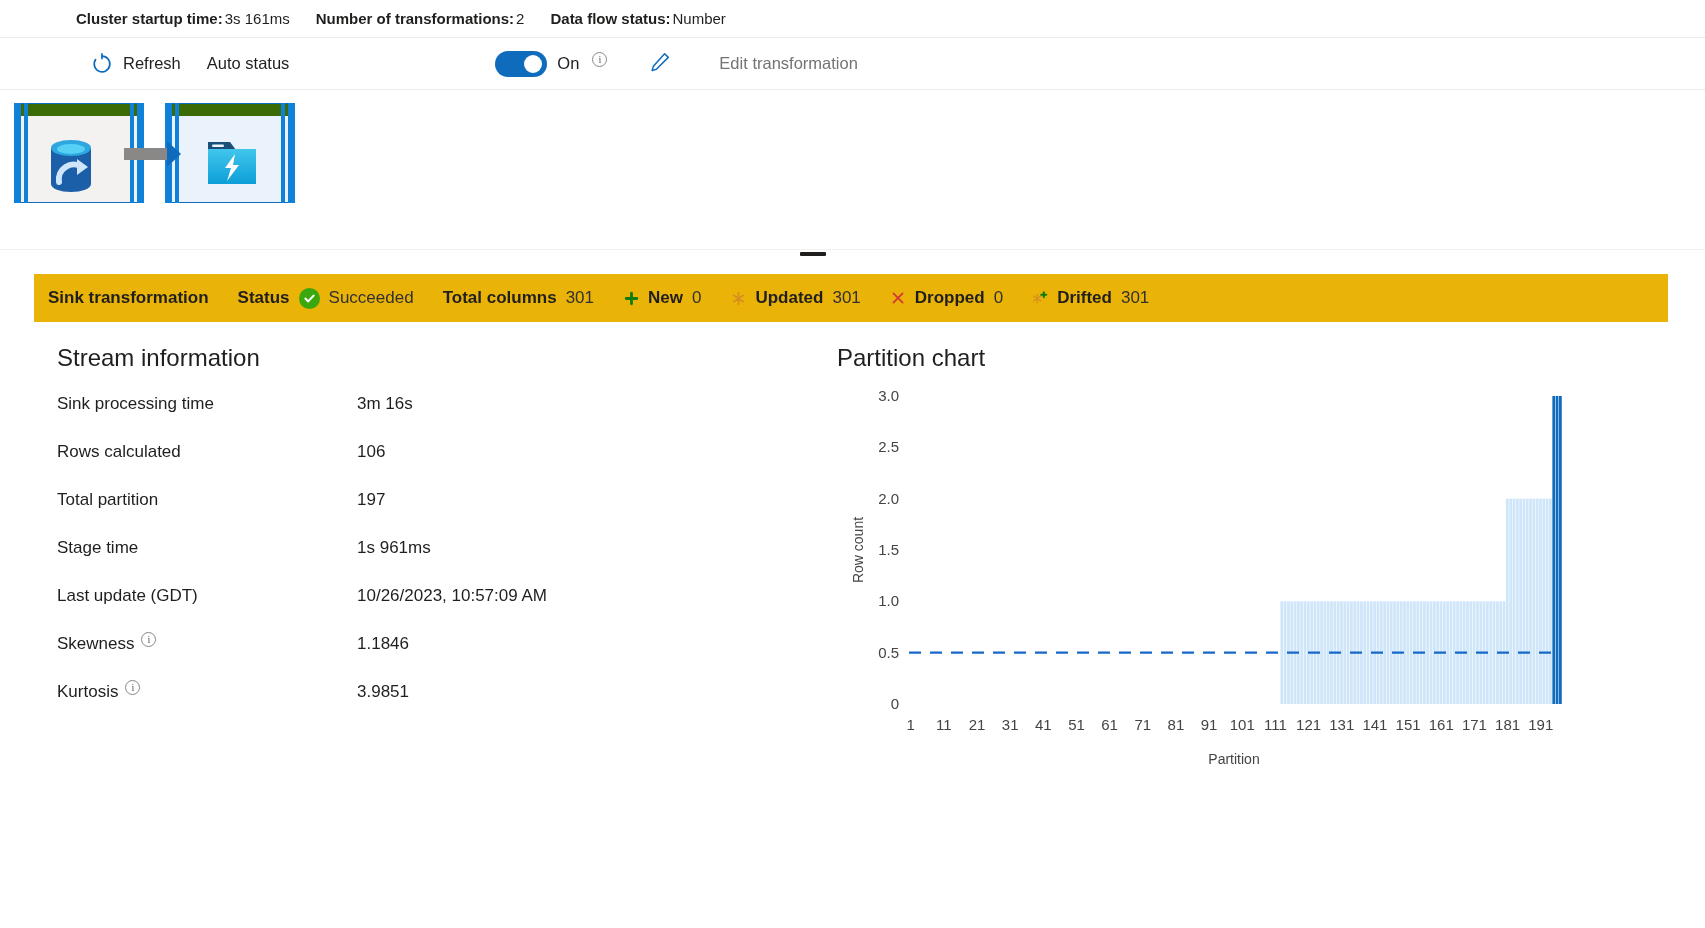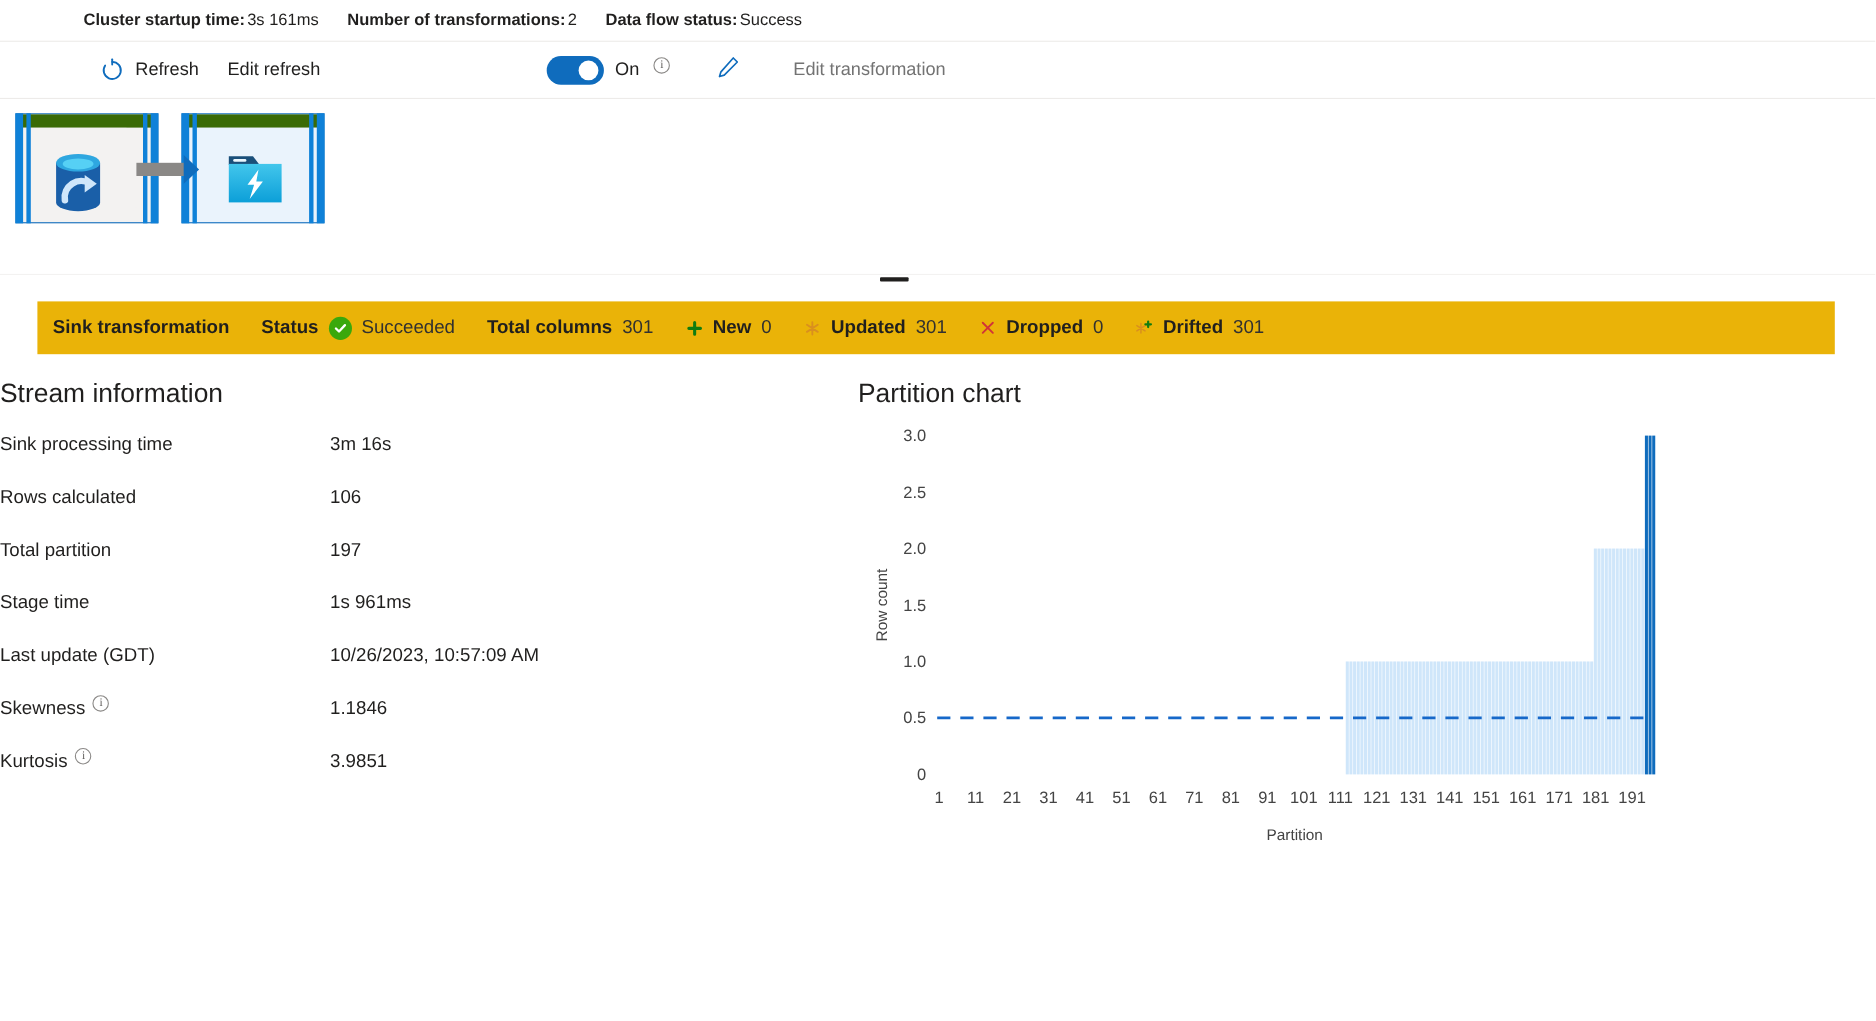--- a/index.html
+++ b/index.html
@@ -141,21 +141,21 @@
   .st-item .lbl { font-weight: 700; }
   .st-item .val { font-weight: 400; color:#323130; }
   .check-circle {
     width: 21px; height: 21px; border-radius:50%; background:#3aa80c;
     display:inline-flex; align-items:center; justify-content:center;
   }
   .check-circle svg { display:block; }
   .gi { display:inline-flex; align-items:center; justify-content:center; width:16px; }
 
   
-  .content { display:flex; margin-top: 22px; }
+  .content { display:flex; padding-left: 57px; margin-top: 22px; }
   .col-left { width: 780px; }
   .col-right { flex: 1; position: relative; }
 
   .section-title { font-size: 24px; font-weight: 400; color:#201f1e; margin-bottom: 22px; }
   .info-row { display:flex; align-items:flex-start; height: 48px; font-size: 17px; }
   .info-row .key { width: 300px; color:#201f1e; display:flex; align-items:center; gap:7px; }
   .info-row .key .info-i { top: -5px; margin-left: 0; }
   .info-row .val { color:#201f1e; }
 
   
@@ -174,36 +174,36 @@
     <div class="summary-item">
       <span class="k">Cluster startup time:</span>
       <span class="v">3s 161ms</span>
     </div>
     <div class="summary-item">
       <span class="k">Number of transformations:</span>
       <span class="v">2</span>
     </div>
     <div class="summary-item">
       <span class="k">Data flow status:</span>
-      <span class="v">Success</span>
+      <span class="v">Number</span>
     </div>
   </div>
 
   <div class="command-bar">
     <div class="cmd cmd-refresh">
       <span class="icon-refresh">
         <svg width="22" height="22" viewBox="0 0 22 22">
           <path d="M11 3.2 A7.8 7.8 0 1 1 4.6 6.6" fill="none" stroke="#0f6cbd" stroke-width="1.7" stroke-linecap="round"></path>
           <path d="M11 0.9 L11 5.6" fill="none" stroke="#0f6cbd" stroke-width="1.7" stroke-linecap="round"></path>
         </svg>
       </span>
       <span>Refresh</span>
     </div>
     <div class="cmd cmd-autorefresh">
-      <span>Edit refresh</span>
+      <span>Auto status</span>
     </div>
     <div class="toggle-group">
       <div class="toggle">
         <div class="knob"></div>
       </div>
       <span class="toggle-label">On</span>
       <span class="info-i">i</span>
     </div>
     <div class="cmd cmd-edit">
       <span>

